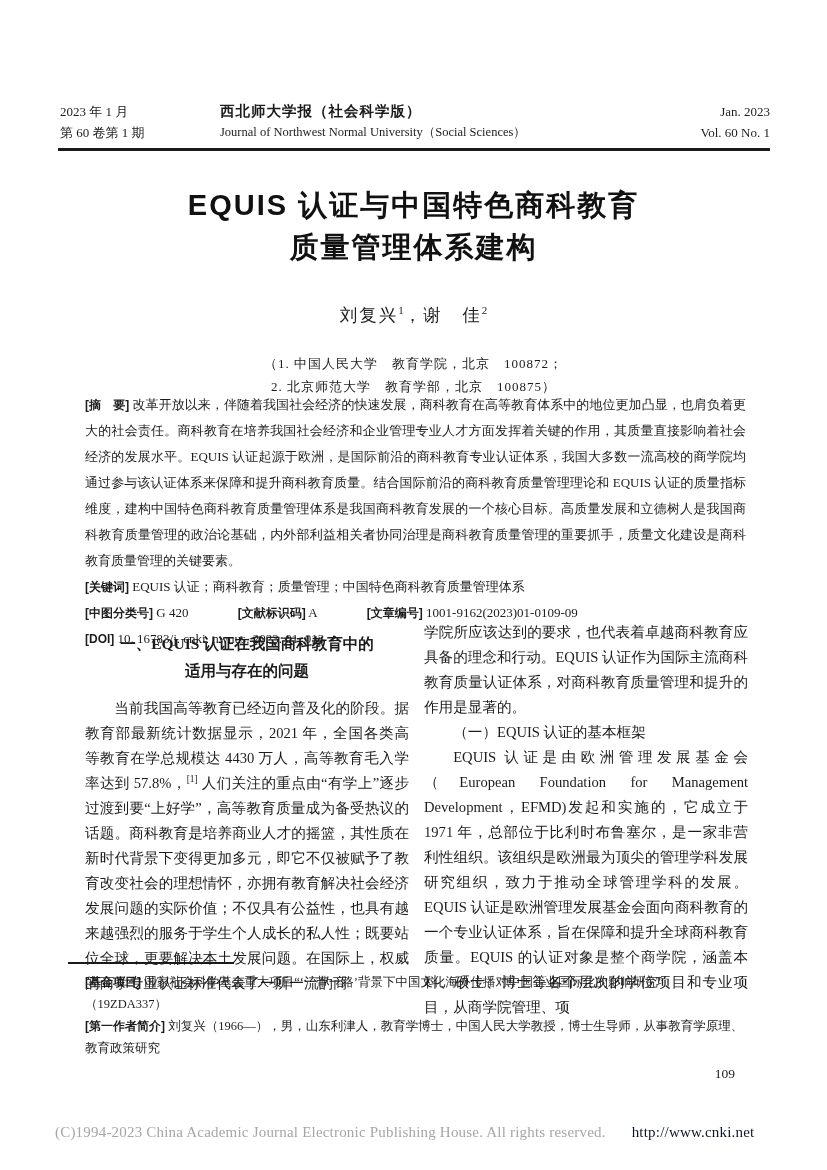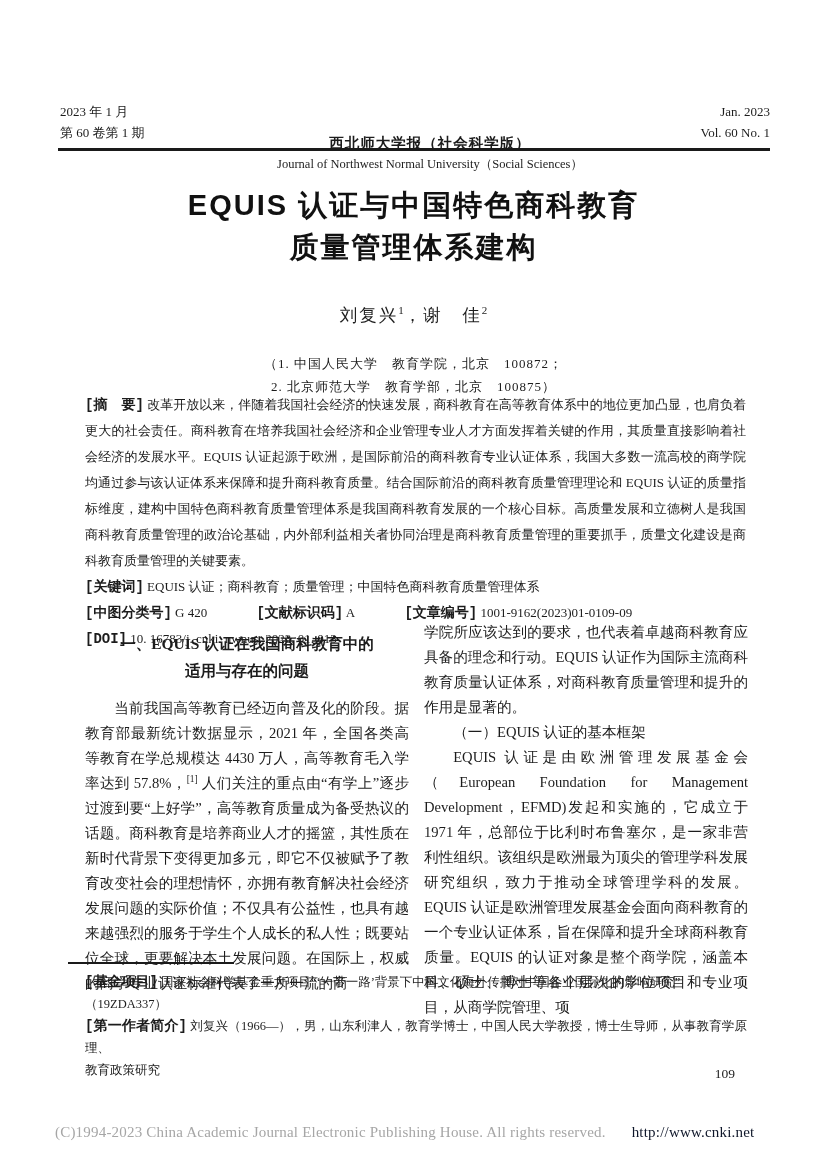--- a/index.html
+++ b/index.html
@@ -16,21 +16,21 @@
     overflow: hidden;
   }
 
   
   .journal-header {
     position: absolute; left: 60px; top: 101px; width: 710px;
     display: flex; justify-content: space-between; align-items: flex-start;
     font-size: 13px; line-height: 21px;
   }
   .jh-left  { text-align: left;  width: 160px; }
-  .jh-center{ text-align: center; flex: 1; margin-top: 32px; }
+  .jh-center{ text-align: left; flex: 1; }
   .jh-right { text-align: right; width: 130px; }
   .jh-center .cn { font-weight: bold; font-size: 14.5px; letter-spacing: 1px; }
   .jh-center .en { font-size: 12.5px; }
   .header-rule {
     position: absolute; left: 58px; top: 148px; width: 712px;
     border-top: 3px solid #1a1a1a;
   }
 
   
   .article-title {
@@ -50,22 +50,22 @@
     text-align: center; font-size: 13px; line-height: 23px; letter-spacing: 1px;
   }
 
   
   .abstract-block {
     position: absolute; left: 85px; top: 392px; width: 661px;
     font-size: 13px; line-height: 26px;
     text-align: justify;
   }
   .meta-label {
-    font-family: Liberation Mono, monospace;
-    font-weight: bold; font-size: 14px;
+    font-family: Liberation Sans, sans-serif;
+    font-weight: bold; font-size: 12px;
   }
   .meta-row { margin-top: 0; }
   .clc-row span.pair { margin-right: 46px; }
   .clc-row span.pair:last-child { margin-right: 0; }
 
   
   .columns {
     position: absolute; left: 85px; top: 620px; width: 663px;
     display: flex; gap: 15px;
   }

